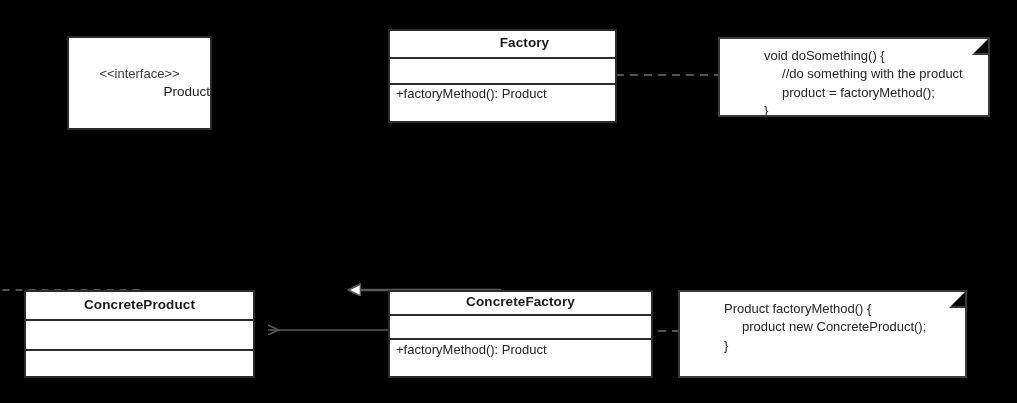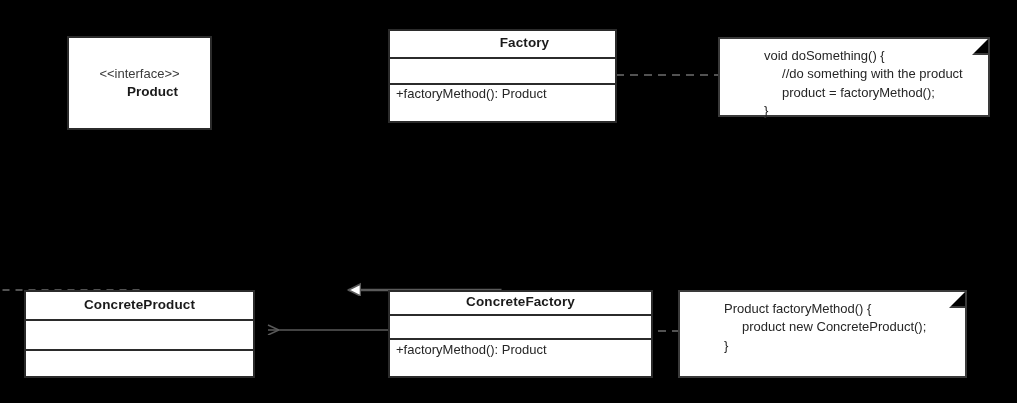--- a/index.html
+++ b/index.html
@@ -47,23 +47,23 @@
     letter-spacing: 0.1px;
   }
   .iface-stereotype {
     text-align: center;
     font-size: 13px;
     font-weight: normal;
     color: #3a3a3a;
     line-height: 1.35;
   }
   .iface-name {
-    text-align: center;
+    text-align: right;
     font-size: 13.5px;
-    font-weight: bold;
+    font-weight: normal;
     color: #1a1a1a;
     line-height: 1.35;
     padding-left: 26px;
   }
   .member-list {
     padding: 3px 0 20px 6px;
     gap: 8px;
   }
   .member {
     font-size: 13px;

